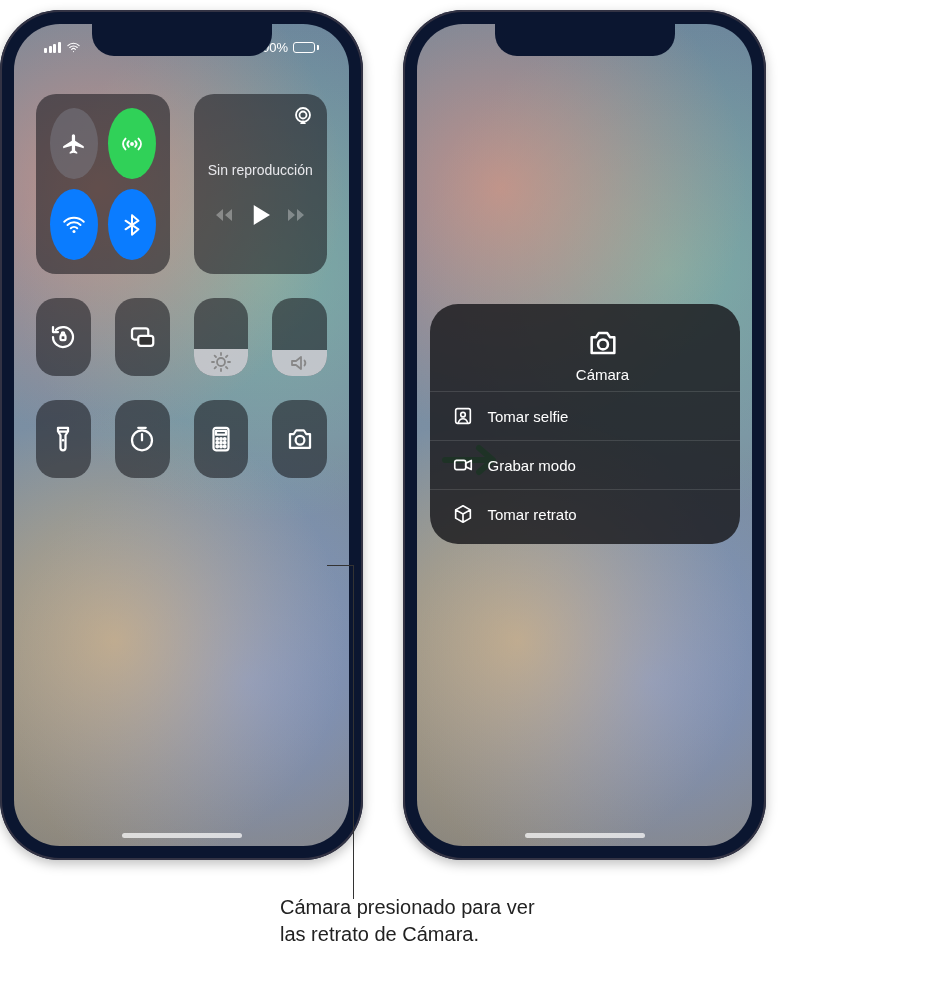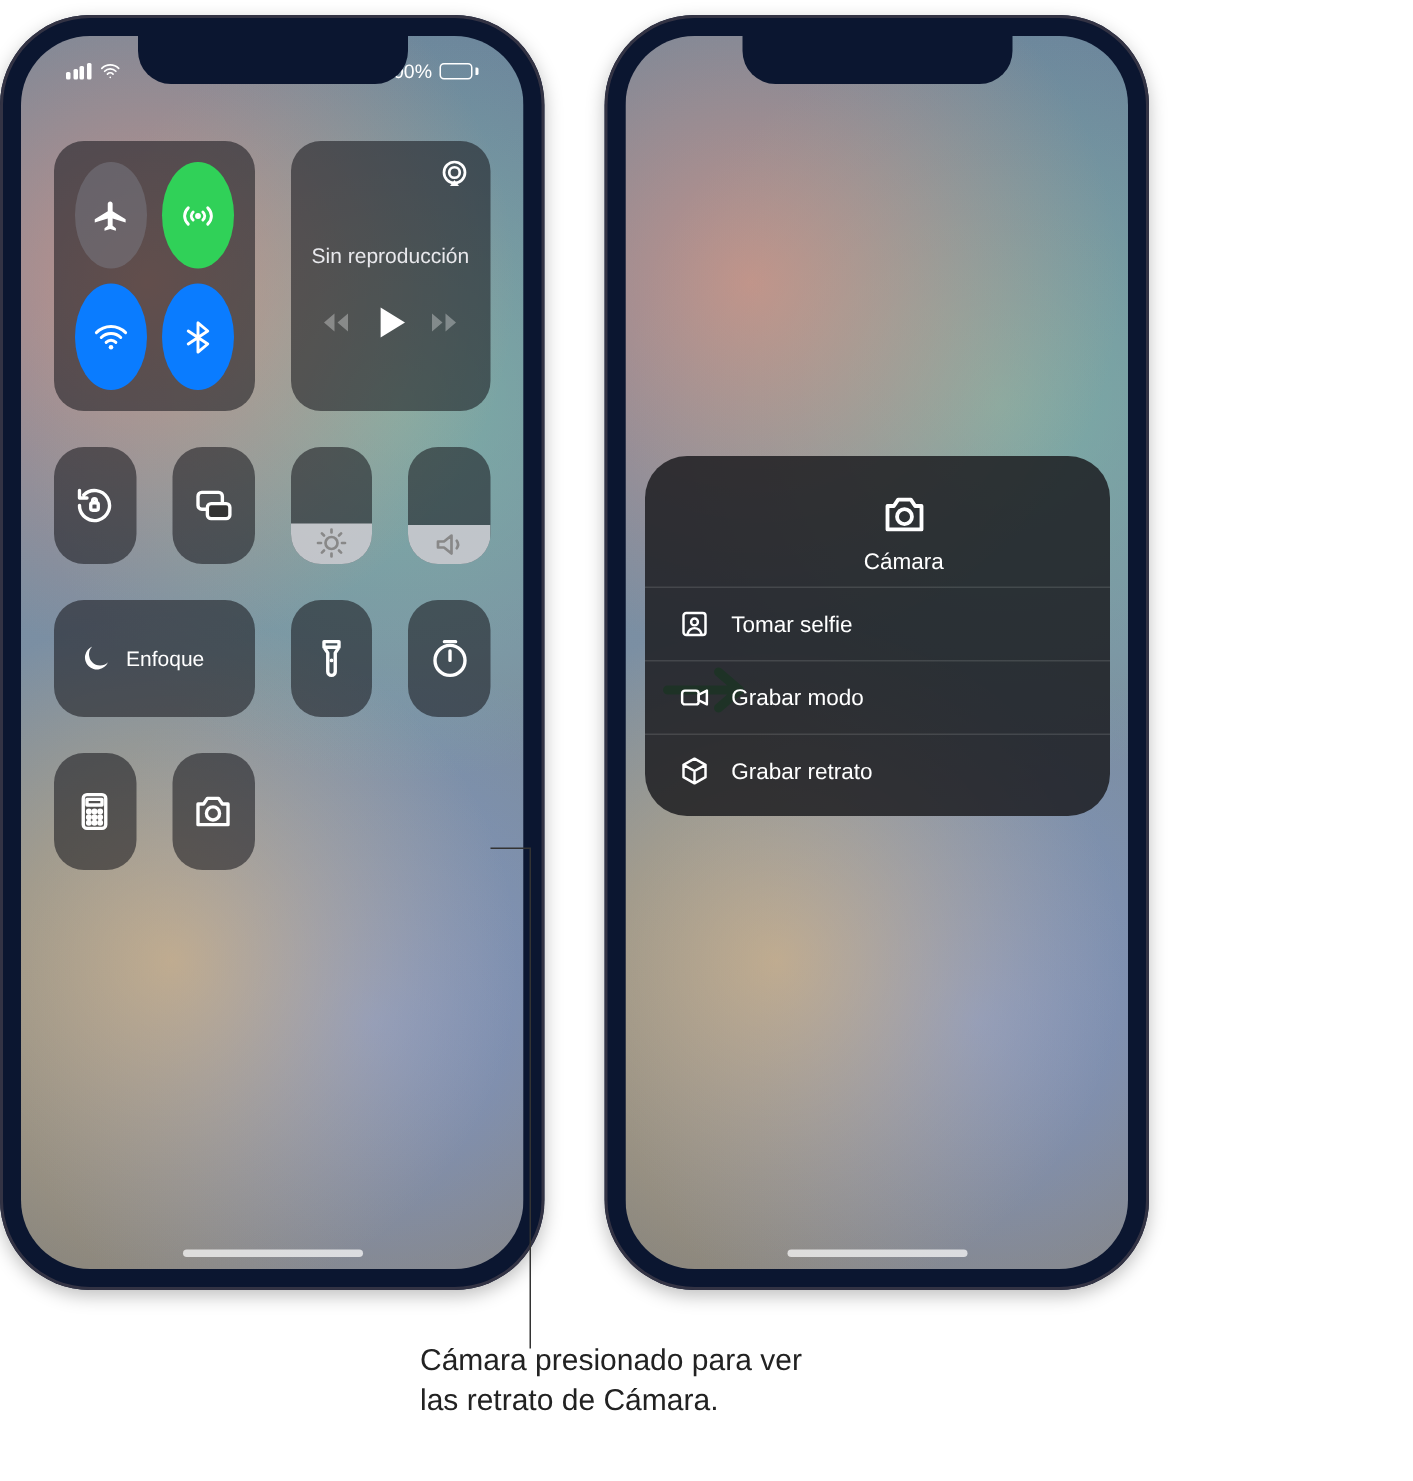--- a/index.html
+++ b/index.html
@@ -293,26 +293,20 @@
         </div>
 
         <div class="slider vol span2h">
           <div class="fill">
             <svg class="ic" viewBox="0 0 24 24" style="stroke:#888">
                 <path d="M4 10v4h4l5 4V6l-5 4H4zM16.5 9.5c1 1.4 1 3.6 0 5"></path>
               </svg>
           </div>
         </div>
 
-        <div class="tile span2w" style="justify-content:flex-start;padding:0 16px">
-          <svg class="ic" viewBox="0 0 24 24">
-              <path d="M20 14.5A8 8 0 1 1 9.5 4a6.5 6.5 0 0 0 10.5 10.5z" fill="#fff" stroke="none"></path>
-            </svg>
-          <span class="focus-label">Enfoque</span>
-        </div>
 
         <div class="tile small">
           <svg class="ic-lg" viewBox="0 0 24 24">
               <path d="M8 3h8v3l-2 3v10a2 2 0 0 1-4 0V9L8 6zM8 6h8"></path>
               <circle cx="12" cy="13" r="1" fill="#fff" stroke="none"></circle>
             </svg>
         </div>
         <div class="tile small">
           <svg class="ic-lg" viewBox="0 0 24 24">
               <circle cx="12" cy="13" r="8"></circle>
@@ -373,21 +367,21 @@
             <svg viewBox="0 0 24 24">
                 <rect x="3" y="7" width="12" height="10" rx="2"></rect>
                 <path d="M15 10l6-3v10l-6-3z"></path>
               </svg>
             <span>Grabar modo</span>
           </li>
           <li>
             <svg viewBox="0 0 24 24">
                 <path d="M12 3l8 4.5v9L12 21l-8-4.5v-9zM4 7.5l8 4.5 8-4.5M12 12v9"></path>
               </svg>
-            <span>Grabar retrato</span>
+            <span>Tomar retrato</span>
           </li>
         </ul>
       </div>
 
       <div class="home-indicator"></div>
     </div>
   </div>
 
   <svg width="60" height="40" style="position:absolute;left:441px;top:440px">
     <path d="M4 20 H46 M38 8 L52 20 L38 32" stroke="#37a557" stroke-width="6" fill="none" stroke-linecap="round" stroke-linejoin="round"></path>

